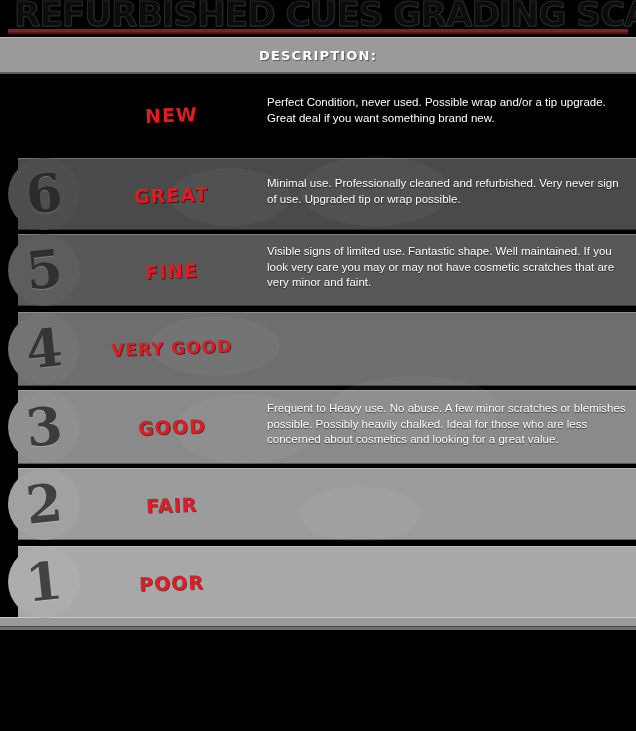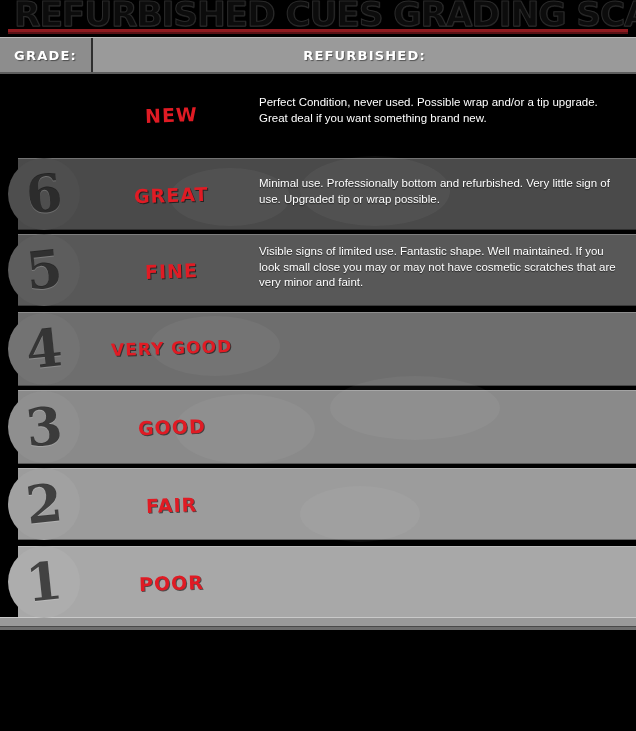--- a/index.html
+++ b/index.html
@@ -154,21 +154,21 @@
     letter-spacing: 1px;
     color: #e01b24;
     text-shadow: 1px 1px 0 rgba(0,0,0,.55);
     transform: rotate(-2deg);
     display: inline-block;
   }
   .cond-label.small { font-size: 17px; }
 
   .desc-cell {
     position: absolute;
-    left: 259px;
+    left: 267px;
     right: 10px;
     z-index: 4;
     color: #ffffff;
     font-family: "Liberation Sans", sans-serif;
     font-size: 11.5px;
     line-height: 15.5px;
     text-shadow: 0 1px 1px rgba(0,0,0,.6);
   }
 
   
@@ -212,22 +212,21 @@
 </head>
 <body>
 
 <div class="title-wrap">
   <div class="title-text">REFURBISHED CUES GRADING SCALE</div>
   <div class="title-rule"></div>
   <div class="title-rule-dark"></div>
 </div>
 
 <div class="header-row">
-  <div class="hcell hcell-grade">GRADE:</div>
-  <div class="hcell hcell-desc">REFURBISHED:</div>
+  <div class="hcell hcell-desc">DESCRIPTION:</div>
 </div>
 
 <div class="table-body">
 
   <div class="watermark" style="left:170px;top:92px;width:120px;height:58px;"></div>
   <div class="watermark" style="left:300px;top:80px;width:150px;height:70px;"></div>
   <div class="watermark" style="left:150px;top:240px;width:130px;height:60px;"></div>
   <div class="watermark" style="left:175px;top:318px;width:140px;height:70px;"></div>
   <div class="watermark" style="left:330px;top:300px;width:170px;height:64px;"></div>
   <div class="watermark" style="left:300px;top:410px;width:120px;height:56px;"></div>
@@ -242,52 +241,53 @@
   </div>
 
   <div class="grade-row" style="top:82px;height:72px;">
     <div class="band" style="background:#4a4a4a;"></div>
     <div class="badge" style="background:#4e4e4e;">
       <span class="badge-num">6</span>
     </div>
     <div class="cond-cell" style="top:26px;">
       <span class="cond-label">GREAT</span>
     </div>
-    <div class="desc-cell" style="top:18px;">Minimal use. Professionally bottom and refurbished.  Very little sign of use. Upgraded tip or wrap possible.</div>
+    <div class="desc-cell" style="top:18px;">Minimal use. Professionally cleaned and refurbished.  Very never sign of use. Upgraded tip or wrap possible.</div>
   </div>
 
   <div class="grade-row" style="top:158px;height:72px;">
     <div class="band" style="background:#585858;"></div>
     <div class="badge" style="background:#5d5d5d;">
       <span class="badge-num">5</span>
     </div>
     <div class="cond-cell" style="top:26px;">
       <span class="cond-label">FINE</span>
     </div>
-    <div class="desc-cell" style="top:10px;">Visible signs of limited use. Fantastic shape. Well maintained.  If you look small close you may or may not have cosmetic scratches that are very minor and faint.</div>
+    <div class="desc-cell" style="top:10px;">Visible signs of limited use. Fantastic shape. Well maintained.  If you look very care you may or may not have cosmetic scratches that are very minor and faint.</div>
   </div>
 
   <div class="grade-row" style="top:236px;height:74px;">
     <div class="band" style="background:#6e6e6e;"></div>
     <div class="badge" style="background:#737373;">
       <span class="badge-num">4</span>
     </div>
     <div class="cond-cell" style="top:26px;">
       <span class="cond-label small">VERY GOOD</span>
     </div>
   </div>
 
   <div class="grade-row" style="top:314px;height:74px;">
     <div class="band" style="background:#8a8a8a;"></div>
     <div class="badge" style="background:#8f8f8f;">
       <span class="badge-num">3</span>
     </div>
     <div class="cond-cell" style="top:26px;">
       <span class="cond-label">GOOD</span>
     </div>
+    <div class="desc-cell" style="top:11px;">Frequent to Heavy use. No abuse. A few minor scratches or blemishes possible. Possibly heavily chalked. Ideal for those who are less concerned about cosmetics and looking for a great value.</div>
   </div>
 
   <div class="grade-row" style="top:392px;height:72px;">
     <div class="band" style="background:#9c9c9c;"></div>
     <div class="badge" style="background:#a1a1a1;">
       <span class="badge-num">2</span>
     </div>
     <div class="cond-cell" style="top:26px;">
       <span class="cond-label">FAIR</span>
     </div>

